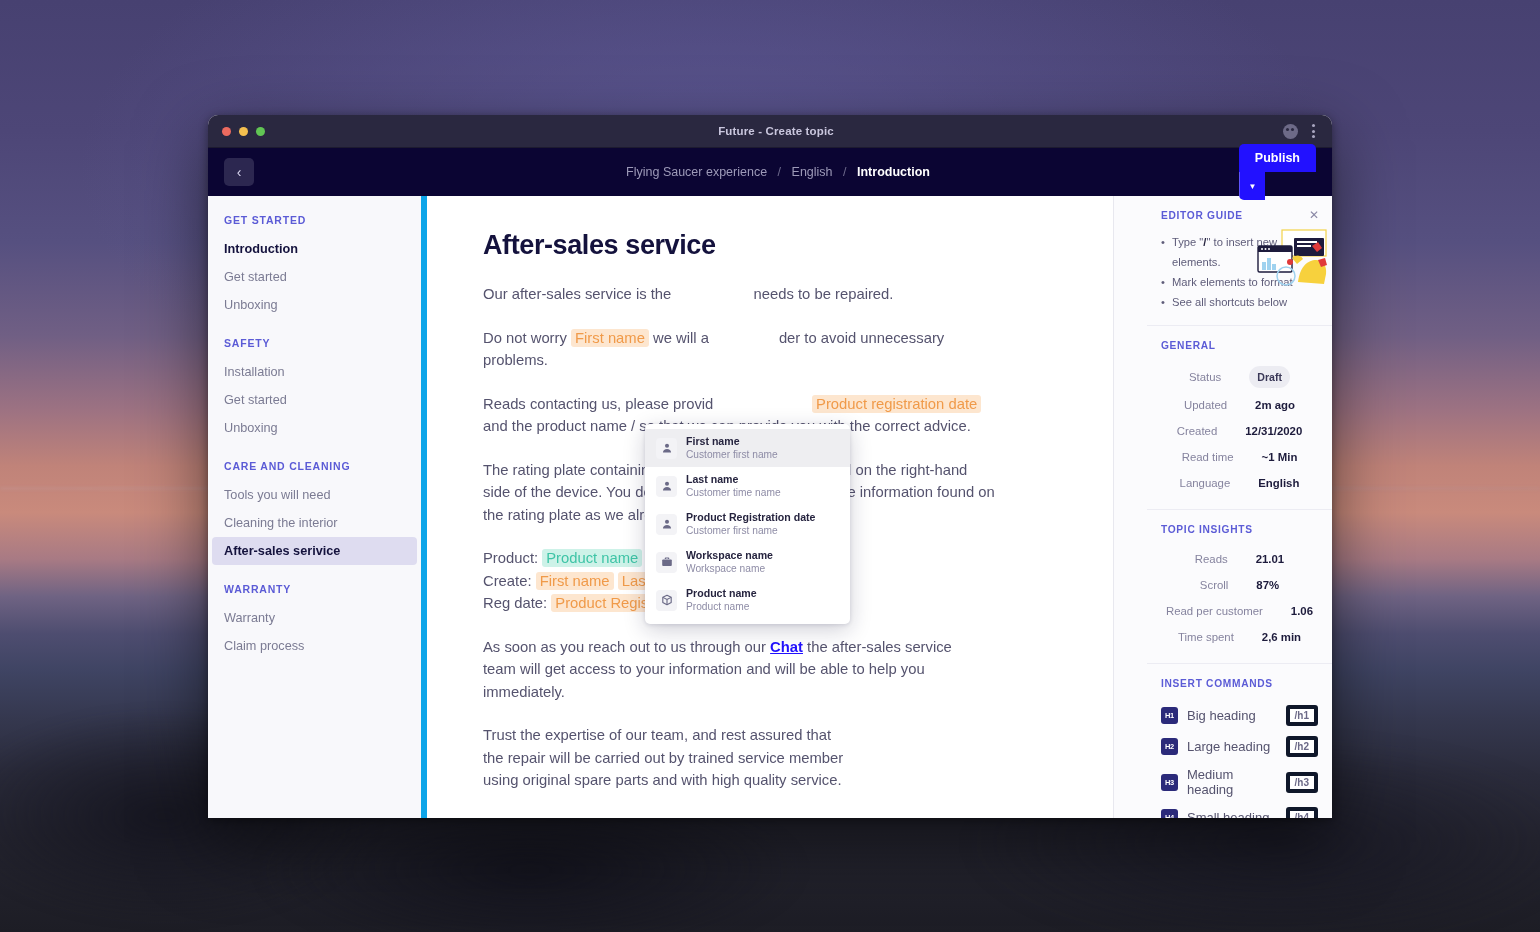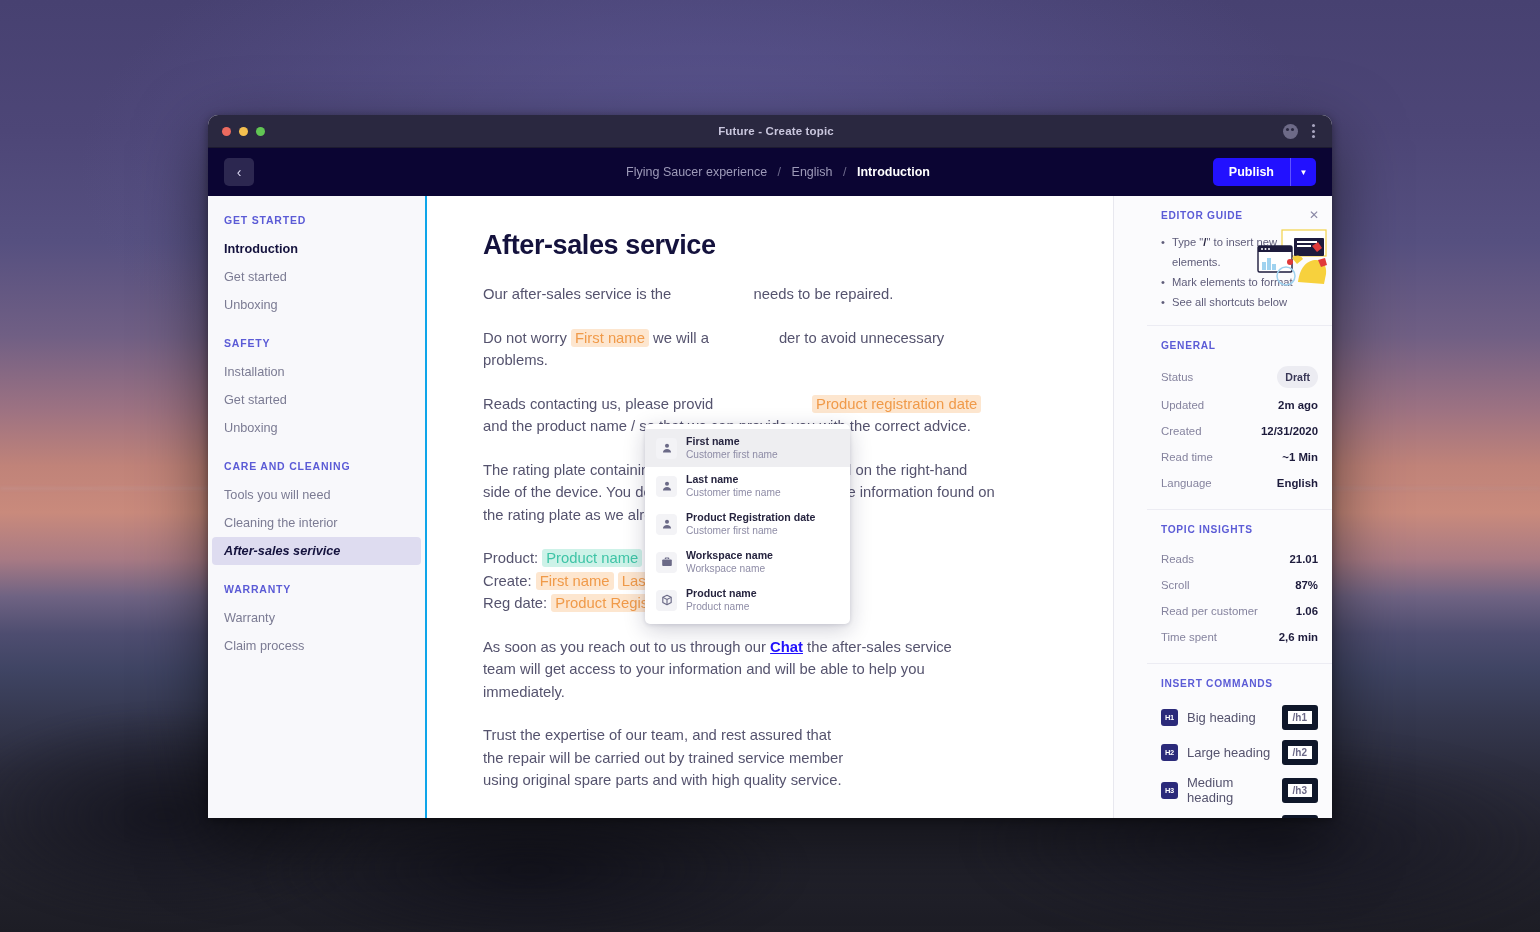--- a/index.html
+++ b/index.html
@@ -110,55 +110,55 @@
   }
   .breadcrumb {
     position: absolute; left: 16px; right: 0; text-align: center;
     font-size: 12.5px; color: #9d9ab8; pointer-events: none;
   }
   .breadcrumb span { display: inline; }
   .breadcrumb .sep { color: #6d6a8c; margin: 0 7px; }
   .breadcrumb .crumb-current { color: #ffffff; font-weight: bold; }
   .publish-wrap {
     margin-left: auto; display: flex; align-items: stretch;
-    border-radius: 5px; overflow: hidden; position: relative; z-index: 3;
+    border-radius: 5px; overflow: hidden; position: relative; z-index: 3; flex-direction: column;
   }
   .publish-btn {
     background: #2211ff; color: #fff; border: none;
     font-size: 12.5px; font-weight: bold; padding: 0 16px; height: 28px;
     cursor: pointer; font-family: "Liberation Sans", sans-serif;
   }
   .publish-caret {
     background: #2211ff; color: #fff; border: none;
     border-left: 1px solid rgba(255,255,255,0.28);
     width: 26px; height: 28px; cursor: pointer; font-size: 8px;
     display: flex; align-items: center; justify-content: center;
     font-family: "Liberation Sans", sans-serif;
   }
 
   
   .appbody { flex: 1; display: flex; min-height: 0; background: #fff; }
 
   
   .sidebar {
-    width: 219px; background: #f8f8fb; border-right: 2px solid #0ea5e9;
+    width: 219px; background: #f8f8fb; border-right: 6px solid #0ea5e9;
     padding: 18px 0 0 0; flex: 0 0 219px;
   }
   .nav-group-title {
     font-size: 10.5px; font-weight: bold; letter-spacing: .8px;
     color: #5b5bd6; padding: 0 16px; margin: 0 0 9px 0; text-transform: uppercase;
   }
   .nav-item {
     font-size: 12.7px; color: #7b7b93; padding: 5px 16px;
     cursor: pointer; line-height: 18px;
   }
   .nav-item.active-plain { color: #14123d; font-weight: bold; }
   .nav-item.selected {
     background: #dedcf0; color: #14123d; font-weight: bold;
-    margin: 0 4px; border-radius: 4px; padding: 5px 12px; font-style: italic;
+    margin: 0 4px; border-radius: 4px; padding: 5px 12px;
   }
   .nav-gap { height: 18px; }
 
   
   .main {
     flex: 1; background: #fff; padding: 34px 52px 0 56px;
     position: relative; overflow: hidden; min-width: 0;
   }
   h1.doc-title {
     font-size: 27px; color: #14123d; font-weight: bold;
@@ -223,21 +223,21 @@
   }
   .guide-list li::before {
     content: "•"; position: absolute; left: 0; color: #5e5c79;
   }
   .guide-list li b { color: #26243f; }
   .guide-illus {
     position: absolute; right: 0px; top: 28px;
     width: 76px; height: 62px; overflow: hidden;
   }
   .kv-row {
-    display: flex; justify-content: space-between; align-items: center;
+    display: flex; justify-content: center; align-items: center;
     font-size: 11.4px; padding: 4px 0; line-height: 18px; gap: 28px;
   }
   .kv-key { color: #85839e; }
   .kv-val { color: #1d1b3c; font-weight: bold; }
   .badge-draft {
     background: #ececf2; color: #3a3857; border-radius: 11px;
     padding: 2px 8px; font-size: 10.6px; font-weight: bold;
   }
   .cmd-row {
     display: flex; align-items: center; gap: 9px;
@@ -246,21 +246,21 @@
   .cmd-ico {
     width: 17px; height: 17px; border-radius: 3px; background: #2b2a7a;
     color: #fff; font-size: 7.5px; font-weight: bold;
     display: flex; align-items: center; justify-content: center;
     flex: 0 0 17px; letter-spacing: -.3px;
   }
   .cmd-ico svg { display: block; }
   .cmd-label { font-size: 13px; color: #55536e; flex: 1; }
   .cmd-key {
     font-size: 10px; color: #6b6987; background: #fff;
-    border: 6px solid #0f172a; border-radius: 3px; padding: 1px 5px;
+    border: 4px solid #0f172a; border-radius: 3px; padding: 1px 5px;
     font-weight: bold;
   }
   .cmd-scroll { flex: 1; overflow: hidden; padding: 14px 14px 0 14px; }
 </style>
 </head>
 <body>
 
 <div id="desktop">
   <div id="horizon"></div>
   <div id="rock1"></div>

